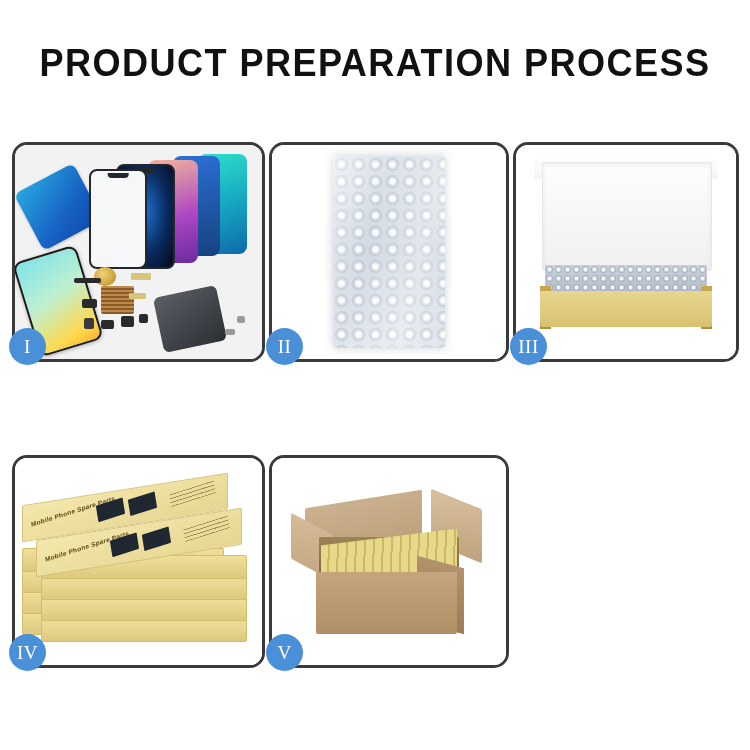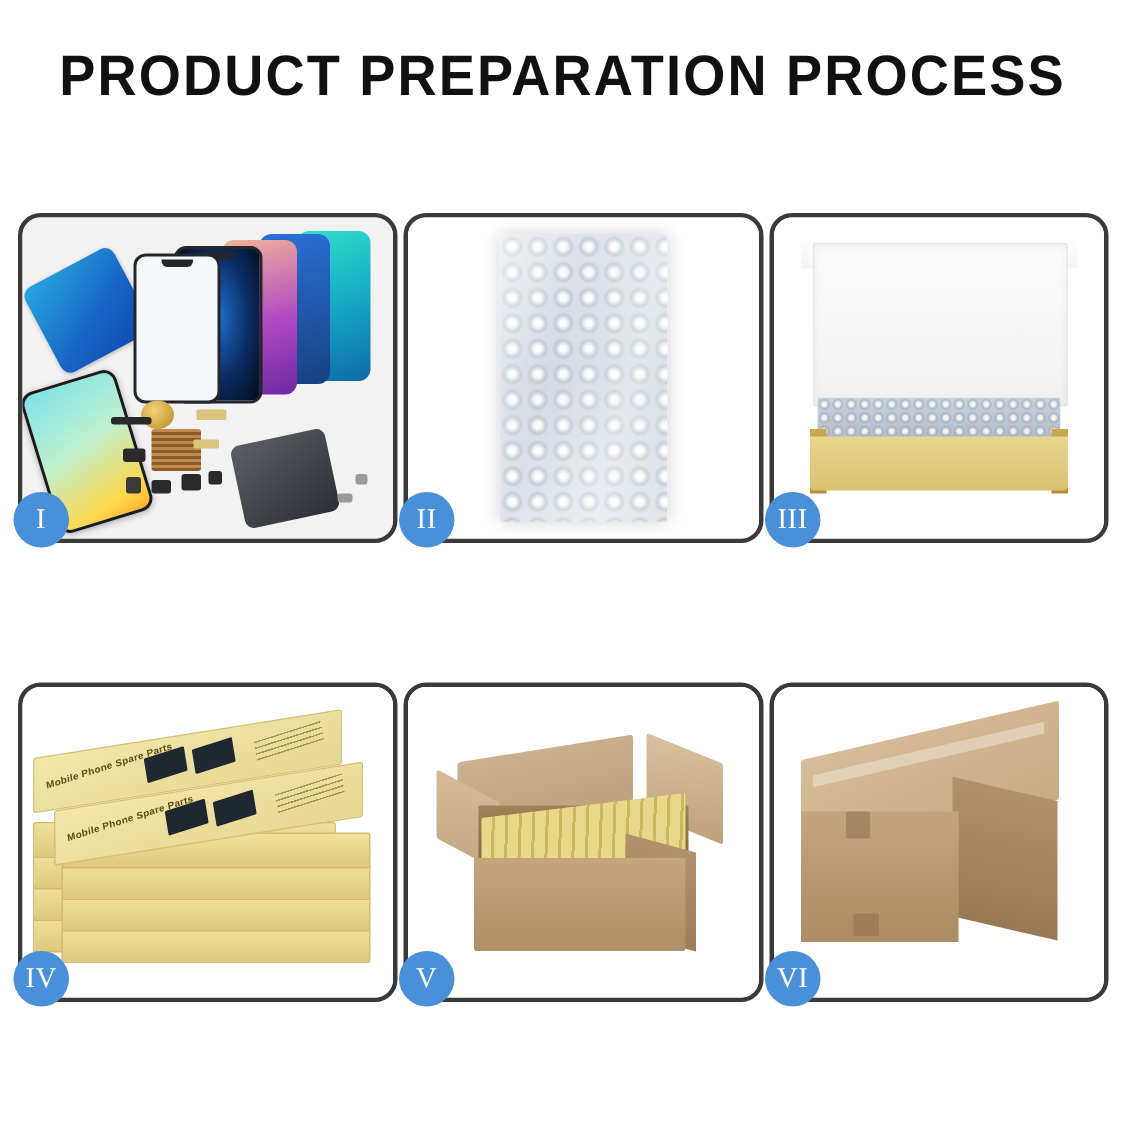--- a/index.html
+++ b/index.html
@@ -1,21 +1,21 @@
 <!DOCTYPE html>
 <html><head>
 <meta charset="utf-8">
 <style>
   html,body{margin:0;padding:0;}
   body{
     width:750px;height:750px;background:#ffffff;
     font-family:"Liberation Sans","DejaVu Sans",sans-serif;
     overflow:hidden;position:relative;
   }
-  .header{text-align:center;padding-top:32px;}
+  .header{text-align:center;padding-top:44px;}
   .title{
     font-size:38px;font-weight:700;color:#111111;
     letter-spacing:1.5px;line-height:1;
     font-family:"Liberation Sans","DejaVu Sans",sans-serif;
     transform:scaleX(0.95);transform-origin:center;
   }
   .subtitle{
     font-size:15.5px;color:#1a1a1a;margin-top:14px;
     letter-spacing:0.1px;font-weight:400;
   }
@@ -269,25 +269,14 @@
       <div class="c5-flap-r"></div>
       <div class="c5-flap-l"></div>
       <div class="c5-inner"></div>
       <div class="c5-yellows"></div>
       <div class="c5-side"></div>
       <div class="c5-front"></div>
     </div>
     <div class="badge">V</div>
   </div>
 
-  <div class="panel">
-    <div class="panel-inner p6">
-      <div class="c6-top"></div>
-      <div class="c6-seam"></div>
-      <div class="c6-side"></div>
-      <div class="c6-front"></div>
-      <div class="c6-tape" style="left:22%;top:40%;width:7%;height:9%;"></div>
-      <div class="c6-tape" style="left:24%;top:73%;width:8%;height:7%;"></div>
-    </div>
-    <div class="badge">VI</div>
-  </div>
 
 </div>
 
 </body></html>

